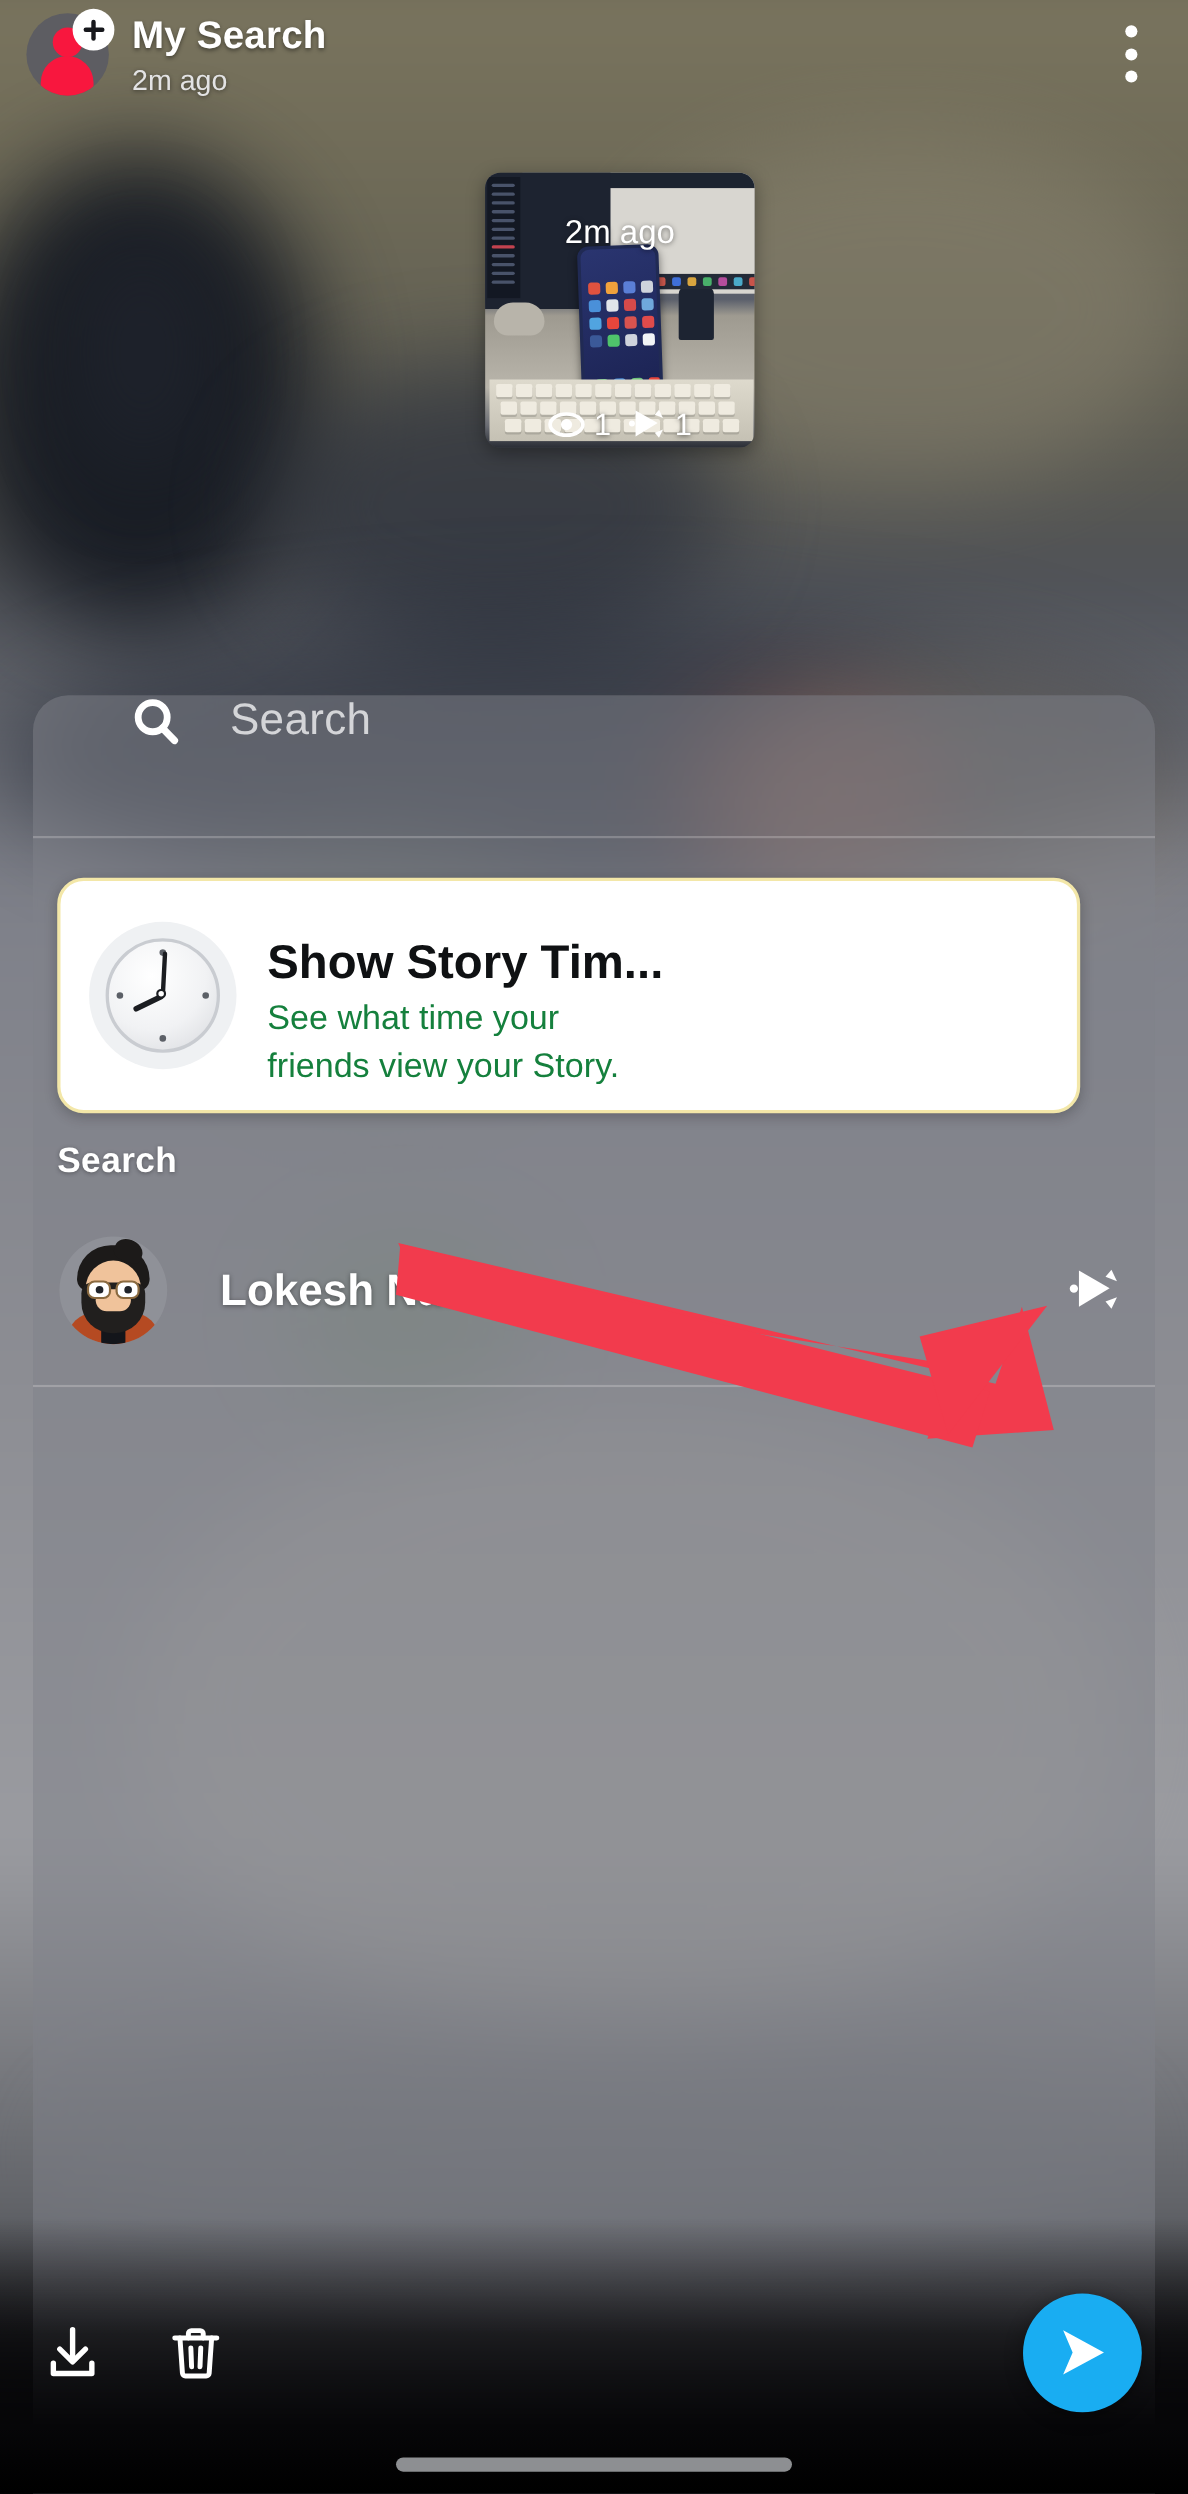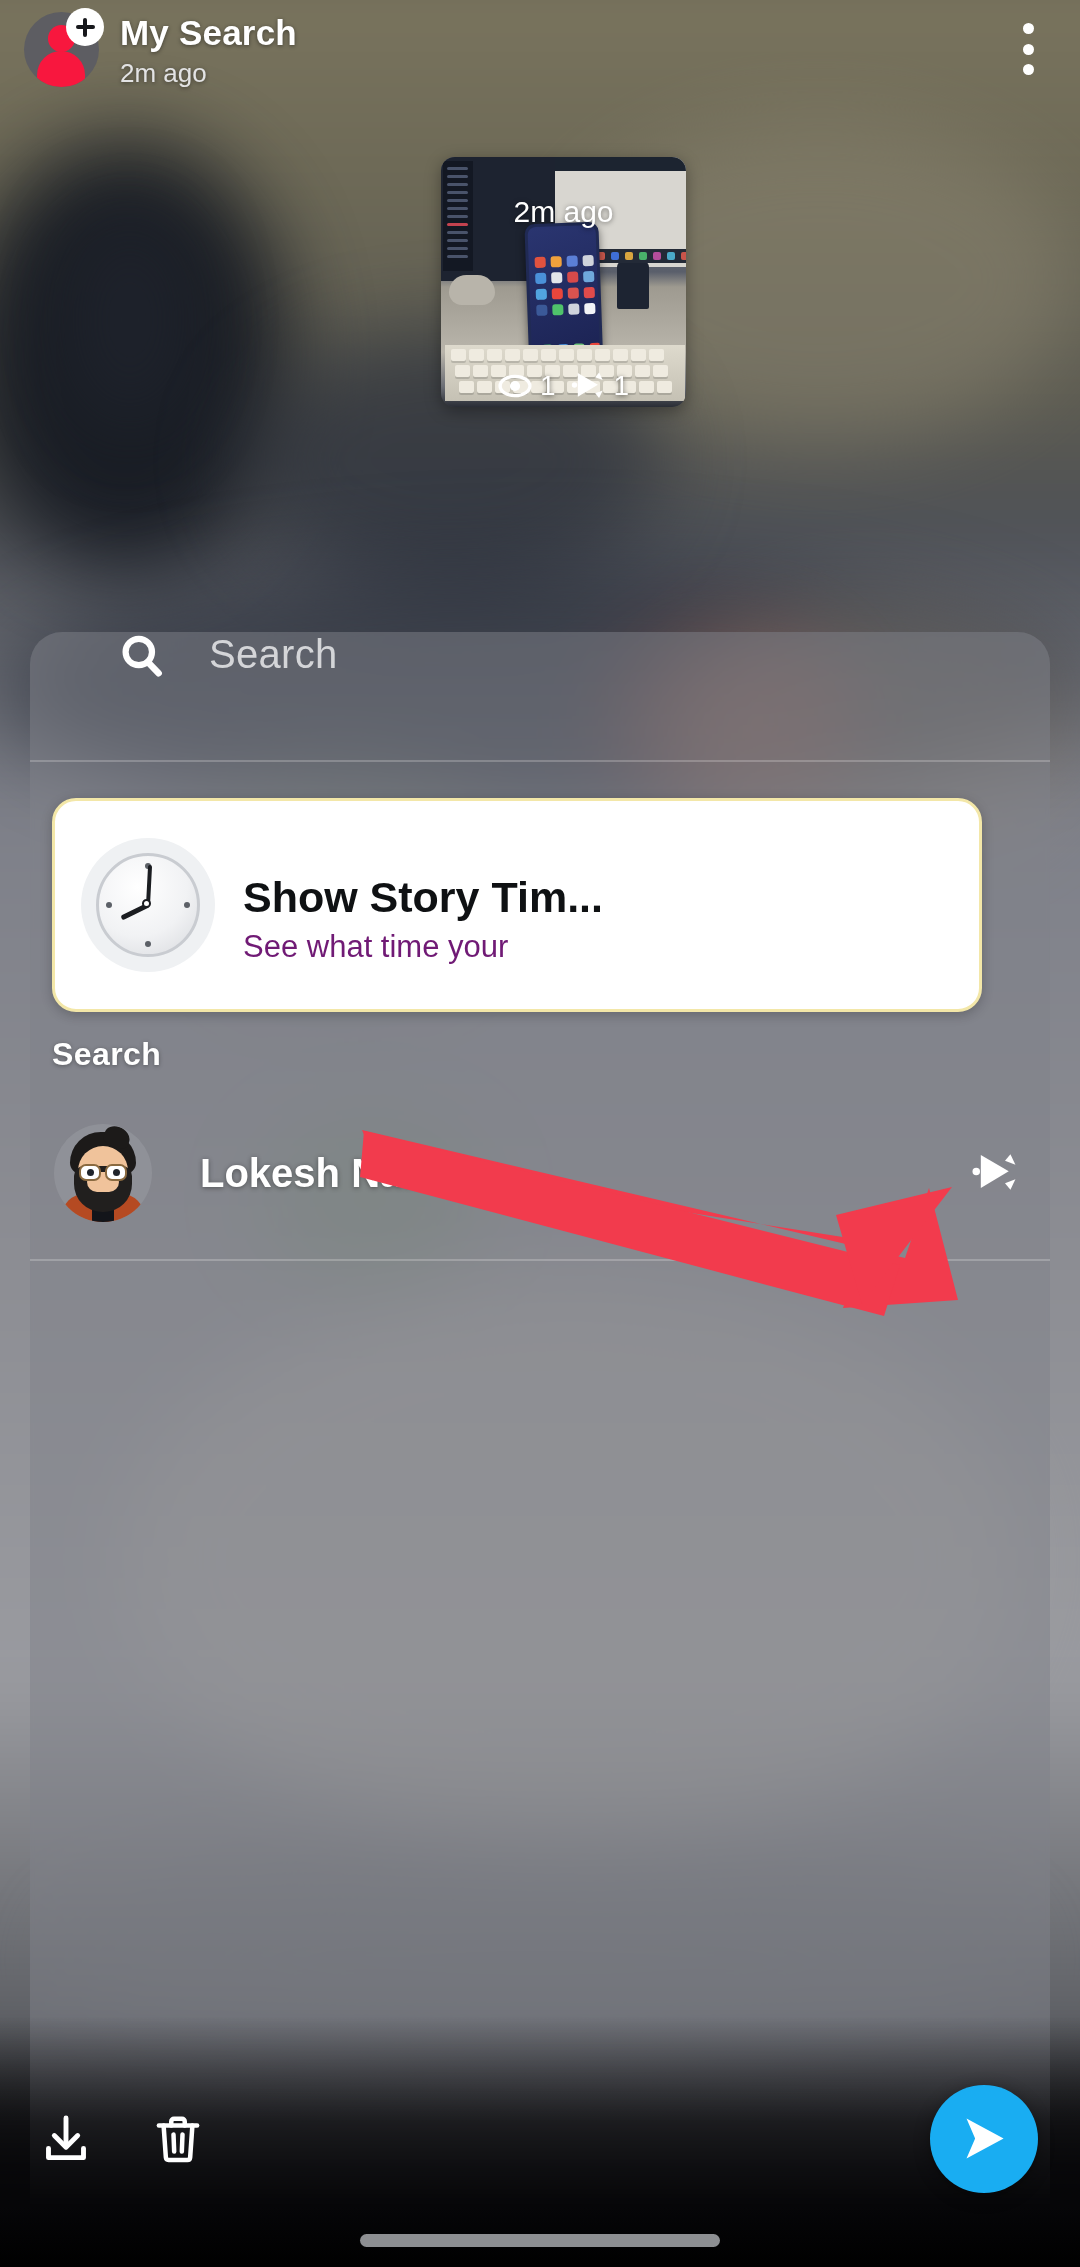--- a/index.html
+++ b/index.html
@@ -138,21 +138,21 @@
   .clock .dt-l { left:7px; top:calc(50% - 3px); }
   .clock .dt-r { right:7px; top:calc(50% - 3px); }
   .clock .hand { position:absolute; background:#1b1d21; border-radius:3px; transform-origin:bottom center; }
   .clock .hand.hr { width:5px; height:30px; left:calc(50% - 2.5px); top:calc(50% - 30px); transform:rotate(-116deg); }
   .clock .hand.mn { width:4px; height:40px; left:calc(50% - 2px); top:calc(50% - 40px); transform:rotate(3deg); }
   .clock .pin { position:absolute; width:9px; height:9px; border-radius:50%; background:#fff;
     border:2px solid #1b1d21; left:calc(50% - 6px); top:calc(50% - 6px); }
 
   .promo-text { margin-left:28px; flex:1; min-width:0;margin-top:27px; }
   .promo-title { color:#0f1113; font-size:43px; font-weight:bold; line-height:52px; white-space:nowrap; }
-  .promo-desc { color:#701a75; font-size:31px; line-height:40px; margin-top:4px; }
+  .promo-desc { color:#15803d; font-size:31px; line-height:40px; margin-top:4px; }
   .learn-btn { flex:none; margin-left:14px; background:#eceef0; color:#0d0f12;
     font-size:30px; font-weight:bold; border:none; border-radius:36px; padding:22px 32px;
     white-space:nowrap; cursor:pointer; }
 
   .friends-label { position:absolute; left:22px; top:404px; color:#fff; font-size:32px;
     font-weight:bold; letter-spacing:.4px; text-shadow:0 1px 4px rgba(0,0,0,.35); }
 
   .friend-row { position:absolute; left:0; top:455px; width:100%; height:172px;
     display:flex; align-items:center; padding:0 28px 0 24px; }
   .fr-avatar { width:98px; height:98px; border-radius:50%; flex:none; overflow:hidden;
@@ -363,20 +363,21 @@
             <span class="dot dt-l"></span>
               <span class="dot dt-r"></span>
             <span class="hand hr"></span>
               <span class="hand mn"></span>
             <span class="pin"></span>
           </div>
         </div>
         <div class="promo-text">
           <div class="promo-title">Show Story Tim...</div>
           <div class="promo-desc">See what time your</div>
+          <div class="promo-desc">friends view your Story.</div>
         </div>
       </div>
 
       <div class="friends-label">Search</div>
 
       <div class="friend-row">
         <div class="fr-avatar">
           <span class="bm-body"></span>
           <span class="bm-neck"></span>
           <span class="bm-hair"></span>

